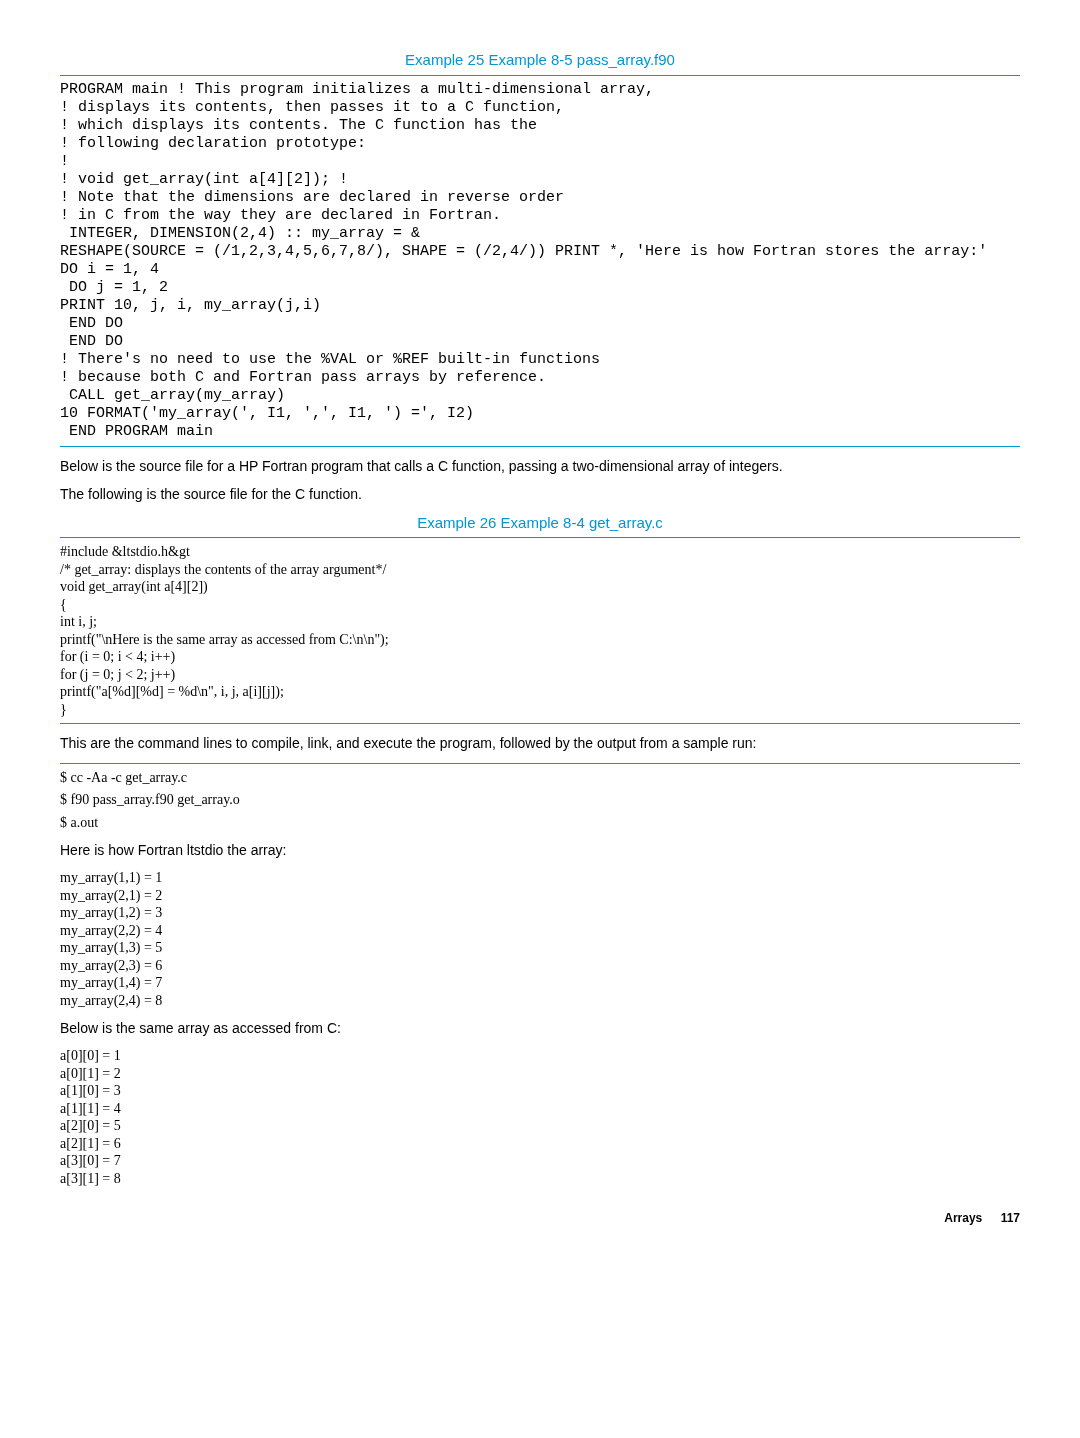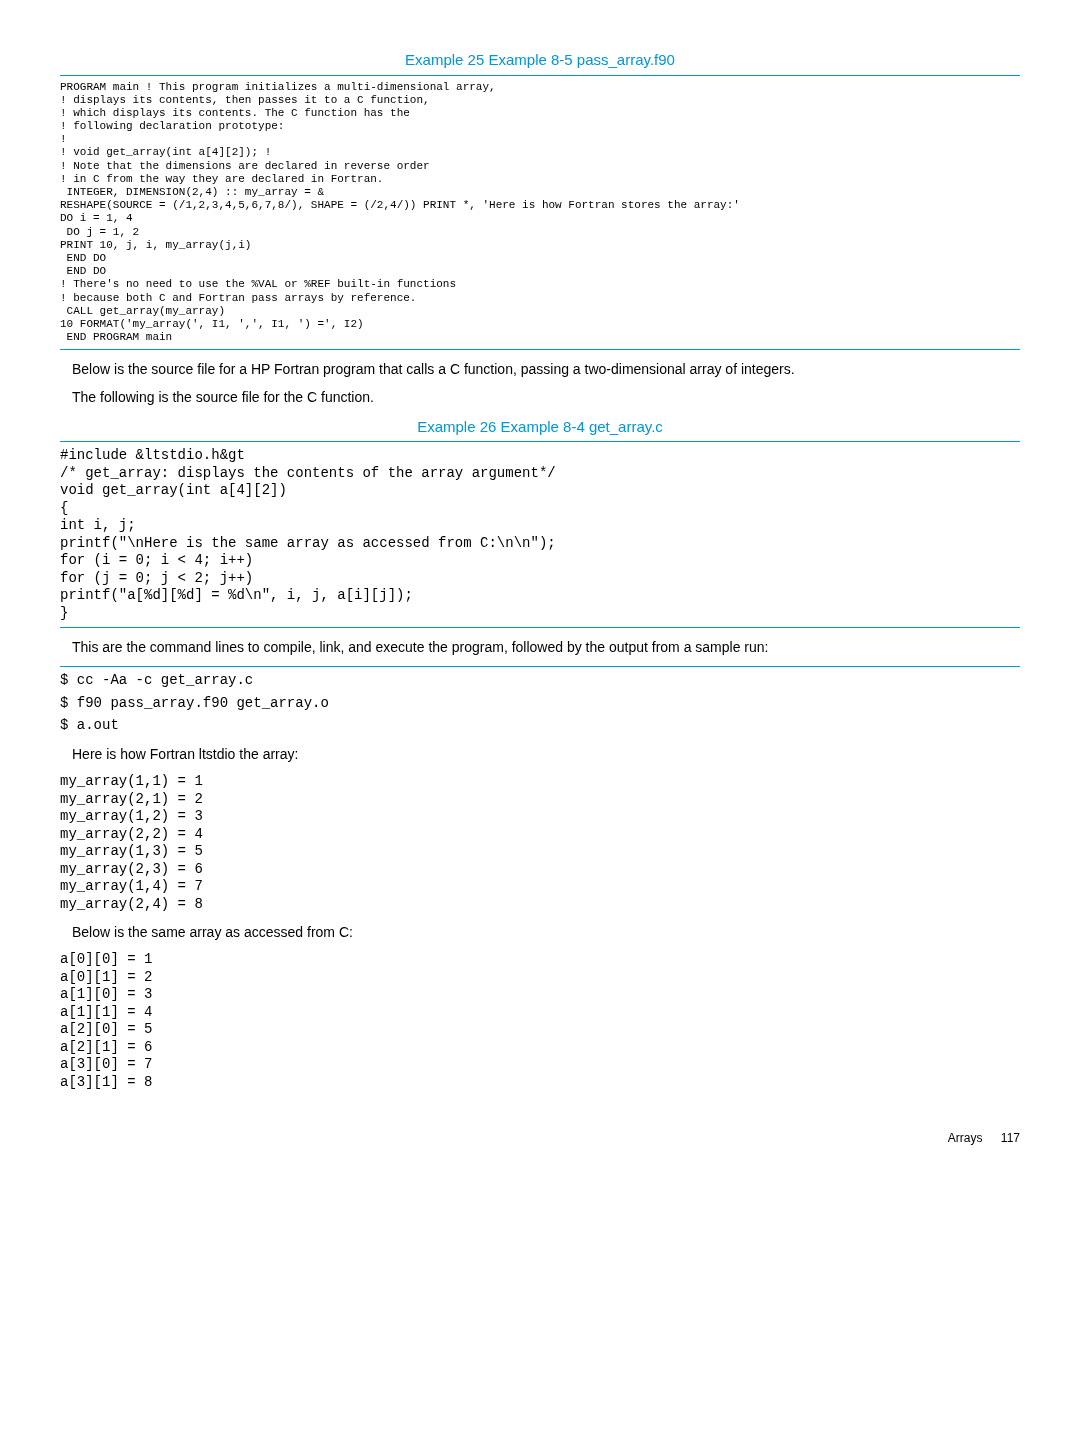--- a/index.html
+++ b/index.html
@@ -19,43 +19,43 @@
       text-align: center;
     }
     .divider-blue {
       border: none;
       border-top: 1px solid #0096d6;
       margin: 2px 0 5px 0;
     }
     .code-block {
       font-family: "Courier New", monospace;
       white-space: pre;
-      font-size: 11px;
+      font-size: 15px;
       line-height: 1.2;
       margin: 5px 0 5px 0;
     }
     .code-block-large {
-      font-family: Liberation Mono, monospace;
+      font-family: Liberation Serif, serif;
       white-space: pre;
       font-size: 14px;
       line-height: 1.25;
       margin: 5px 0 5px 0;
     }
     .body-text {
       font-family: Arial, Helvetica, sans-serif;
       font-size: 14px;
-      margin: 10px 12px;
+      margin: 10px 0;
       line-height: 1.3;
       font-weight: 300;
     }
     .page-footer {
       text-align: right;
       font-size: 12px;
-      margin-top: 40px;
-      font-weight: 400;
+      margin-top: 24px;
+      font-weight: 700;
     }
     .page-number {
       margin-left: 15px;
     }
   </style>
 </head>
 <body>
 
 <div class="heading-blue">Example 25 Example 8-5 pass_array.f90</div>
 <hr class="divider-blue">

